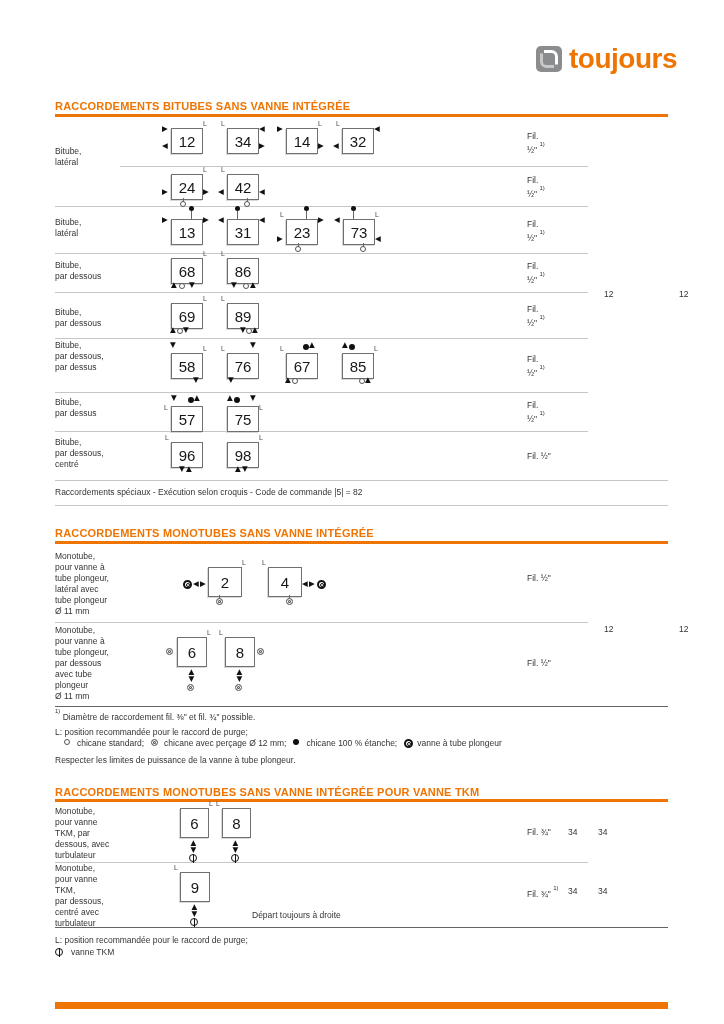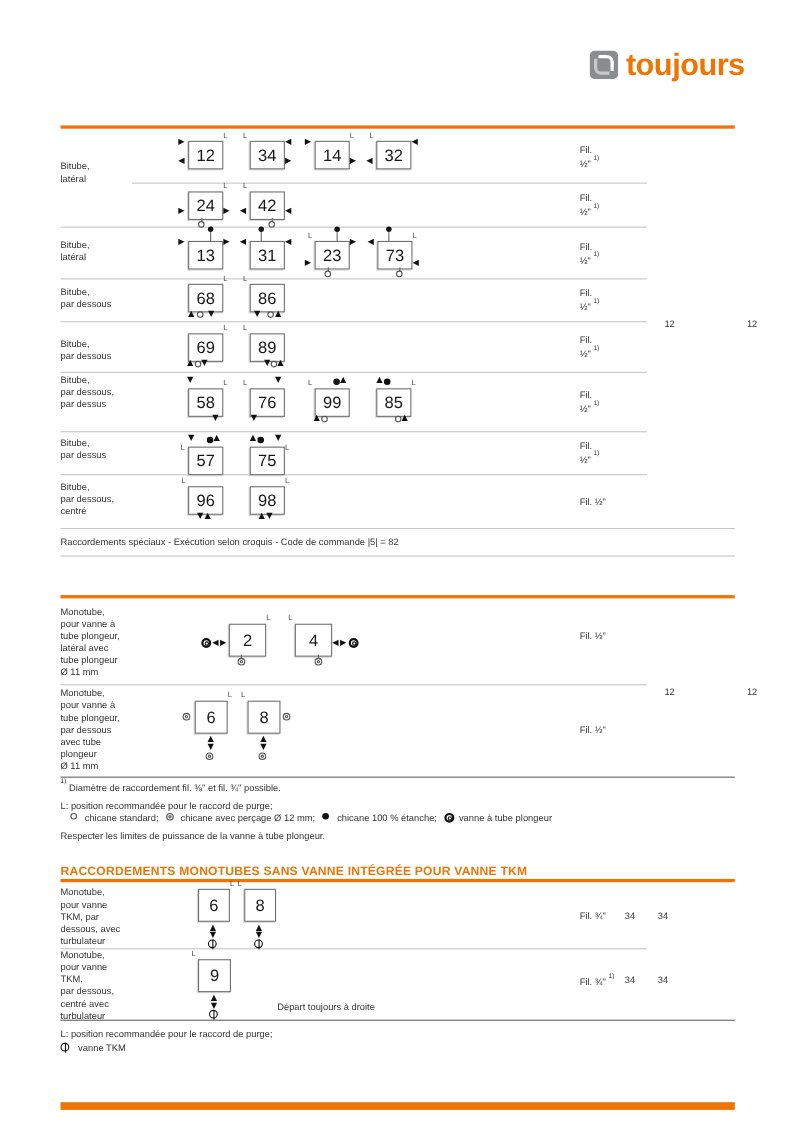--- a/index.html
+++ b/index.html
@@ -67,22 +67,24 @@
 
   <div class="logo">
     <svg class="logo-mark" viewBox="0 0 26 26">
       <rect x="0" y="0" width="26" height="26" rx="5" fill="#8A8C8E"></rect>
       <path d="M8 5.5 h7.5 a5 5 0 0 1 5 5 v8" fill="none" stroke="#ffffff" stroke-width="3"></path>
       <path d="M18 20.5 h-7.5 a5 5 0 0 1 -5 -5 v-8" fill="none" stroke="#c7c8c9" stroke-width="3"></path>
     </svg>
     <span class="logo-text">toujours</span>
   </div>
 
+  <div class="sec-title t1">RACCORDEMENTS BITUBES SANS VANNE INTÉGRÉE</div>
   <div class="sec-rule r1"></div>
 
+  <div class="sec-title t2">RACCORDEMENTS MONOTUBES SANS VANNE INTÉGRÉE</div>
   <div class="sec-rule r2"></div>
 
   <div class="sec-title t3">RACCORDEMENTS MONOTUBES SANS VANNE INTÉGRÉE POUR VANNE TKM</div>
   <div class="sec-rule r3"></div>
 
   <div class="note s1-footer">Raccordements spéciaux - Exécution selon croquis - Code de commande |5| = 82</div>
 
   <div class="note fn1"><sup>1)</sup>&nbsp;<span>Diamètre de raccordement fil. ⅜" et fil. ¾" possible.</span></div>
   <div class="note fn2">L: position recommandée pour le raccord de purge;</div>
   <div class="legend" id="legend">
@@ -272,21 +274,21 @@
       <span class="mk L" style="left: 32px; top: -8px;">L</span>
       <span class="mk ar" style="left: 22px; top: 23px;">▼</span>
     </div>
     <div class="dg" style="left: 227px; top: 353px; width: 30px; height: 24px;">
       <div class="dg-box">76</div>
       <span class="mk L" style="left: -6px; top: -8px;">L</span>
       <span class="mk ar" style="left: 23px; top: -12px;">▼</span>
       <span class="mk ar" style="left: 1px; top: 23px;">▼</span>
     </div>
     <div class="dg" style="left: 286px; top: 353px; width: 30px; height: 24px;">
-      <div class="dg-box">99</div>
+      <div class="dg-box">67</div>
       <span class="mk L" style="left: -6px; top: -8px;">L</span>
       <span class="mk fc" style="left: 17px; top: -9px;"></span>
       <span class="mk ar" style="left: 23px; top: -12px;">▲</span>
       <span class="mk ar" style="left: -1px; top: 23px;">▲</span>
       <span class="mk oc" style="left: 6px; top: 25px;"></span>
     </div>
     <div class="dg" style="left: 342px; top: 353px; width: 30px; height: 24px;">
       <div class="dg-box">85</div>
       <span class="mk ar" style="left: 0px; top: -12px;">▲</span>
       <span class="mk fc" style="left: 7px; top: -9px;"></span>

